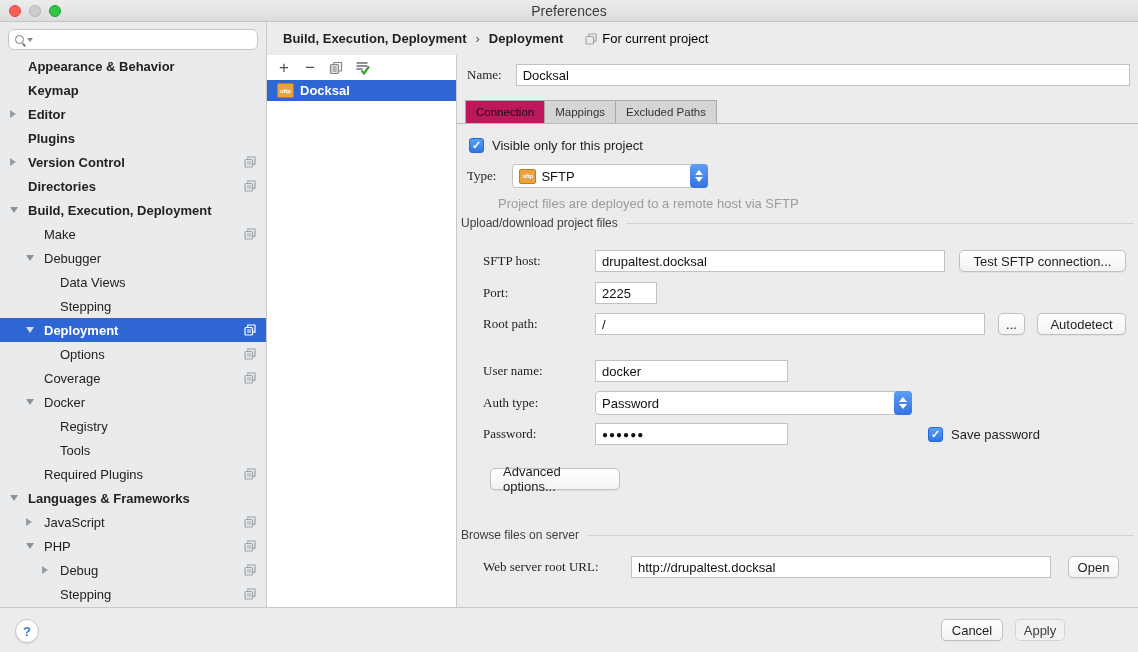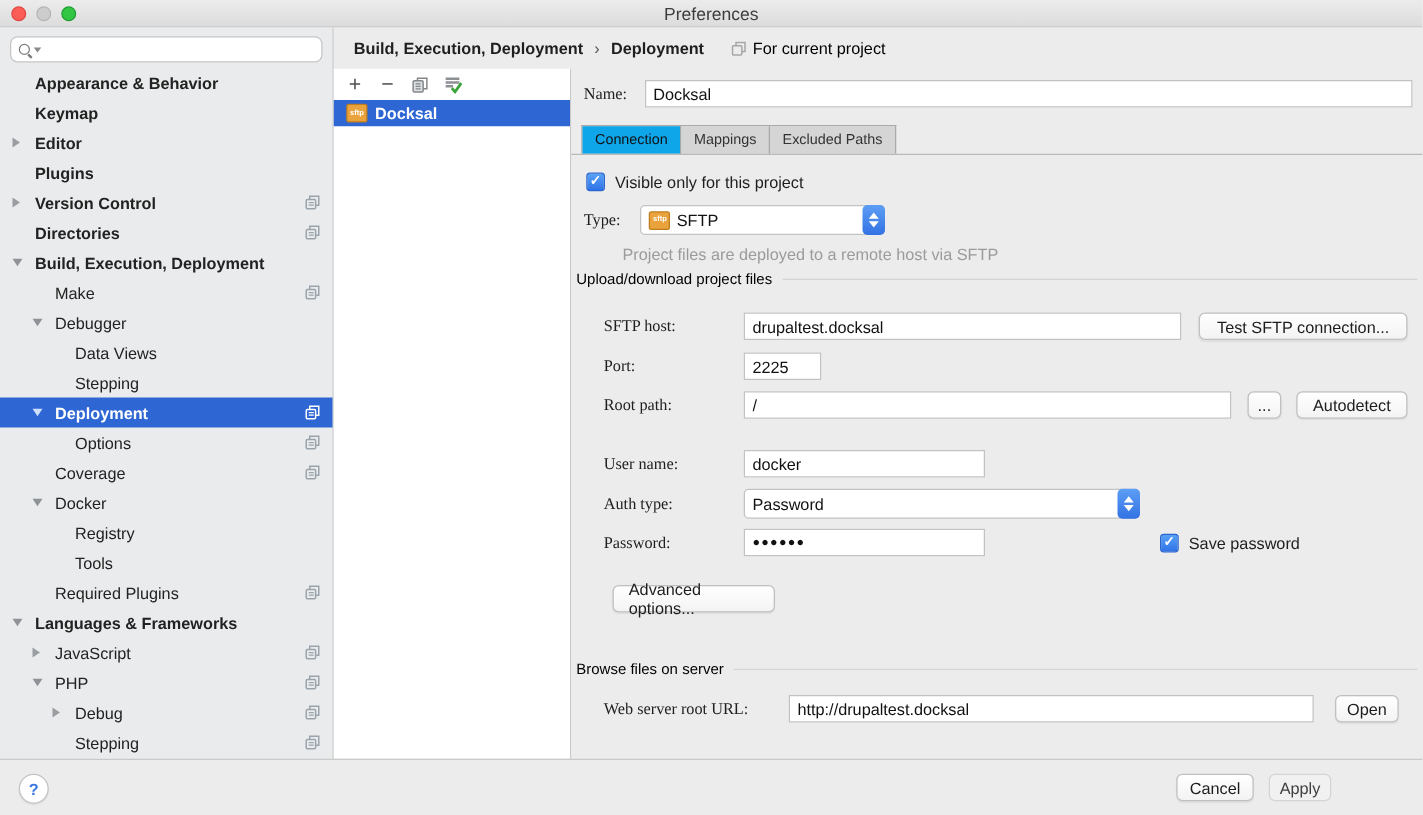--- a/index.html
+++ b/index.html
@@ -69,40 +69,40 @@
   .frow { position:absolute; display:flex; align-items:center; }
   .flabel { color:#1e1e1e;font-family:Liberation Serif, serif; }
   .tfield { background:#fff; border:1px solid #c2c2c2; height:22px; font-size:13px;
     padding:0 6px; color:#111; outline:none; font-family:"Liberation Sans",sans-serif; }
   .pw { letter-spacing:1px; font-size:10px; font-weight:bold; }
 
   .tabs { position:absolute; left:8px; top:45px; display:flex; border:1px solid #a9a9a9; border-bottom:none; height:23px; }
   .tab { padding:0 10px; display:flex; align-items:center; font-size:11.5px; color:#333;
     background:#d5d5d5; border-right:1px solid #a9a9a9; cursor:default; }
   .tab:last-child { border-right:none; }
-  .tab.active { background:#0ea5e9; color:#111; }
+  .tab.active { background:#be185d; color:#111; }
   .tabline { position:absolute; left:0; top:68px; width:681px; height:1px; background:#b9b9b9; }
 
   .checkbox { width:15px; height:15px; border-radius:3px; background:linear-gradient(#58a1f6,#2f74e8);
     border:1px solid #2a66cf; color:#fff; font-size:11px; font-weight:bold; line-height:13px;
     text-align:center; flex:0 0 auto; }
   .cb-label { margin-left:8px; color:#1e1e1e; }
 
   .combo { background:#fff; border:1px solid #c2c2c2; border-radius:4px; height:24px;
     display:flex; align-items:center; position:relative; padding-left:6px; gap:5px; }
   .combo .val { flex:1; color:#111; }
   .stepper { width:18px; height:24px; margin:-1px -1px -1px 0; border-radius:4px;
     background:linear-gradient(#5d9ef5,#3372e3); display:flex; flex-direction:column;
     align-items:center; justify-content:center; gap:2px; flex:0 0 auto; }
   .st-up { width:0; height:0; border-left:4px solid transparent; border-right:4px solid transparent; border-bottom:5px solid #fff; }
   .st-dn { width:0; height:0; border-left:4px solid transparent; border-right:4px solid transparent; border-top:5px solid #fff; }
 
   .help-text { color:#9b9b9b; font-size:13px; }
   .group-hdr { position:absolute; display:flex; align-items:center; width:673px; }
-  .group-hdr .g-lbl { font-size:12px; color:#000000; white-space:nowrap; }
+  .group-hdr .g-lbl { font-size:12px; color:#404040; white-space:nowrap; }
   .group-hdr .g-line { flex:1; height:1px; background:#d4d4d4; margin-left:8px; }
 
   .btn { background:linear-gradient(#ffffff,#f3f3f3); border:1px solid #c0c0c0; border-radius:5px;
     height:22px; display:flex; align-items:center; justify-content:center;
     font-size:13px; color:#1d1d1d; padding:0 12px; cursor:default;
     box-shadow:0 1px 1px rgba(0,0,0,0.06); }
   .btn.small { padding:0 8px; }
   .btn.disabled { background:#f1f1f1; color:#404040; border-color:#d4d4d4; box-shadow:none; }
   .btn.primary { background:linear-gradient(#4f92f2,#2f72e4); border-color:#2a66cf; color:#fff; }
 

